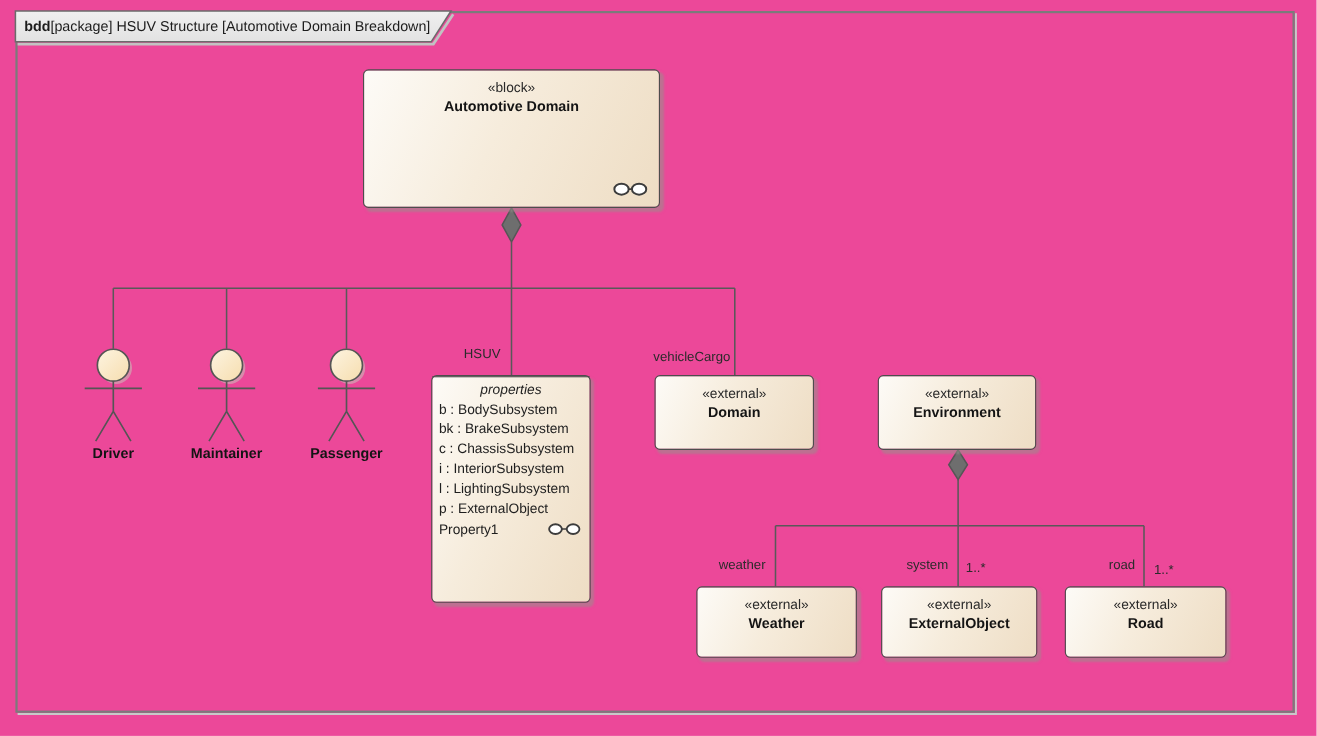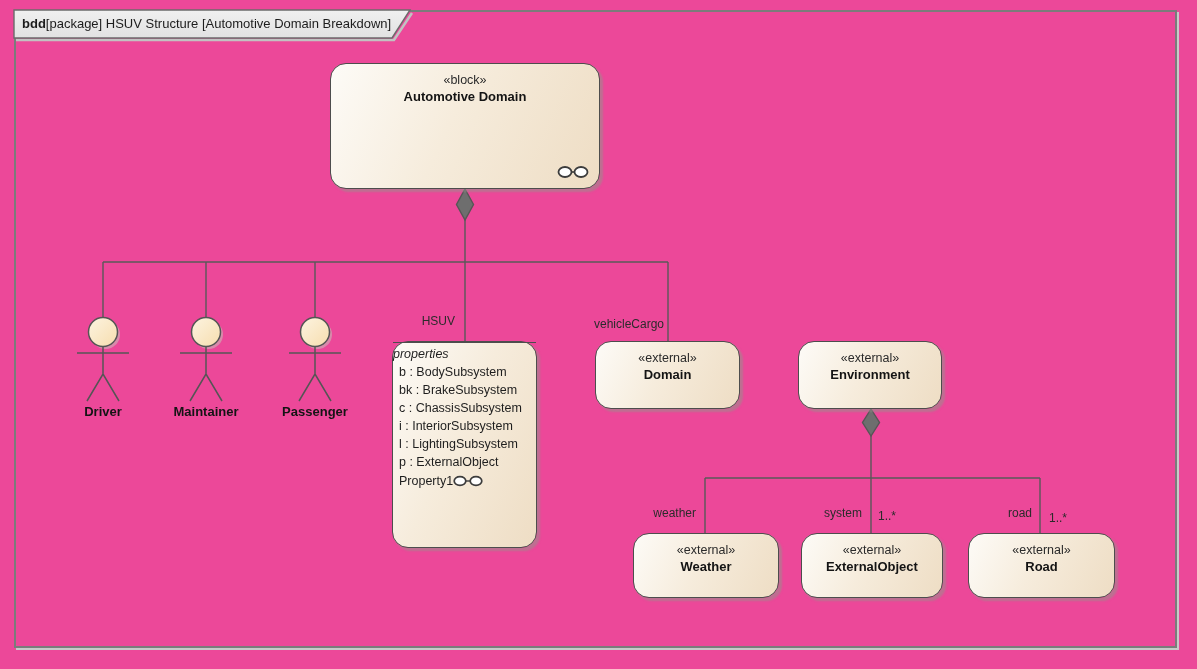--- a/index.html
+++ b/index.html
@@ -19,38 +19,38 @@
   svg.overlay { position:absolute; left:0; top:0; width:1197px; height:669px; }
   .tab-text {
     position:absolute; left:22px; top:16px; width:380px;
     font-size:13px; color:#1c1c1c; white-space:nowrap;
   }
   .tab-text b { font-weight:bold; }
   .block {
     position:absolute; box-sizing:border-box;
     background:linear-gradient(115deg, #fdfbf7 0%, #f6ecdc 45%, #eeddc4 100%);
     border:1.4px solid #4d4d4d;
-    border-radius:16px;
+    border-radius:5px;
     box-shadow:3px 3px 2px rgba(150,146,138,0.55);
     text-align:center;
   }
   .stereotype { font-size:12.5px; padding-top:9px; color:#2a2a2a; }
   .block-name { font-size:13px; font-weight:bold; padding-top:2px; color:#141414; }
   .hsuv-header { height:46px; }
   .compartment { border-top:1.4px solid #4d4d4d; text-align:left; }
   .compartment-title {
-    text-align:left; font-style:italic; font-size:12.5px;
+    text-align:center; font-style:italic; font-size:12.5px;
     padding-top:4px; height:16px;
   }
   .prop-row {
     font-size:12.5px; line-height:18px; height:18px;
     padding-left:6px; white-space:nowrap; overflow:hidden;
   }
   .prop-row-last {
-    display:flex; justify-content:flex-start; align-items:center;
+    display:flex; justify-content:space-between; align-items:center;
     padding:0 8px 0 6px; height:20px; font-size:12.5px;
   }
   .struct-icon-corner { position:absolute; right:10px; bottom:9px; }
   .conn-label {
     position:absolute; font-size:12px; color:#2b2b2b; white-space:nowrap;
   }
   .right-align { text-align:right; }
   .actor-label {
     position:absolute; font-size:13px; font-weight:bold; color:#141414;
     text-align:center; white-space:nowrap;

